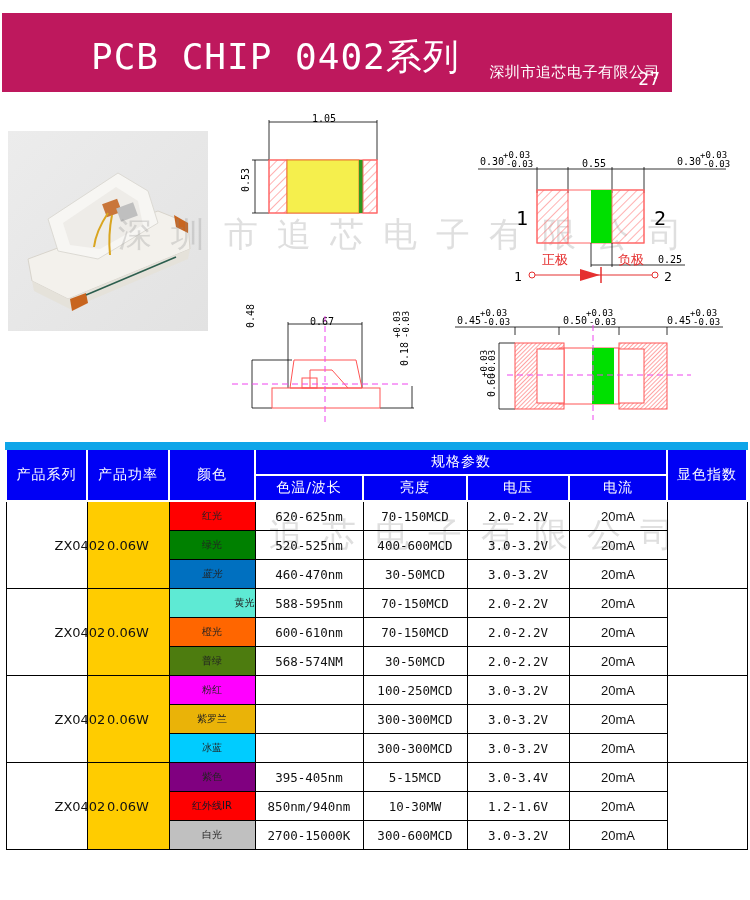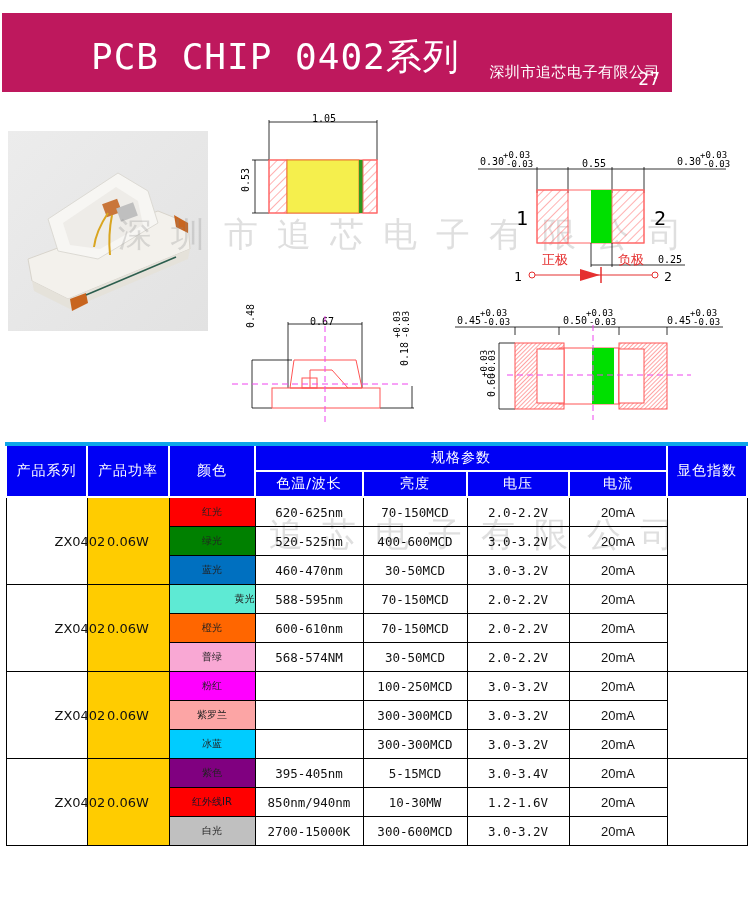--- a/index.html
+++ b/index.html
@@ -7,21 +7,21 @@
   .banner{position:absolute;left:2px;top:13px;width:670px;height:79px;background:#be185d;}
   .banner .title{position:absolute;left:89px;top:20px;font-family:"DejaVu Sans Mono","Liberation Mono",monospace;font-size:36px;color:#fff;letter-spacing:1px;}
   .banner .page{position:absolute;right:12px;top:8px;font-size:17px;color:#fff;margin-top:48px;}
   .banner .company{position:absolute;right:12px;top:50px;font-size:15px;color:#fff;letter-spacing:0.5px;}
 
   .photo{position:absolute;left:8px;top:131px;width:200px;height:200px;background:linear-gradient(135deg,#ececec,#e2e2e2);}
   .wm{position:absolute;color:rgba(140,140,140,0.28);font-size:34px;letter-spacing:19px;white-space:nowrap;font-family:"DejaVu Sans",sans-serif;pointer-events:none;}
   .drawing{position:absolute;}
   svg text{font-family:"DejaVu Sans Mono","Liberation Mono",monospace;}
 
-  table.spec{position:absolute;left:5px;top:442px;border-collapse:collapse;table-layout:fixed;width:741px;border-top:4px solid #0ea5e9;}
+  table.spec{position:absolute;left:5px;top:442px;border-collapse:collapse;table-layout:fixed;width:741px;border-top:8px solid #0ea5e9;}
   table.spec th{background:#0000f5;color:#fff;font-weight:normal;font-size:14px;border:2px solid #fff;letter-spacing:1px;height:24px;padding:0;}
   table.spec td{border:1.5px solid #000;height:28px;padding:0;text-align:center;font-size:12.5px;color:#111;font-family:"DejaVu Sans Mono","Liberation Mono",monospace;}
   table.spec td.series{font-family:"DejaVu Sans","Liberation Sans",sans-serif;font-size:13px;background:#fff;padding-left:48px;}
   table.spec td.power{background:#ffcc00;font-family:"DejaVu Sans","Liberation Sans",sans-serif;font-size:13px;}
   table.spec td.color{font-family:"DejaVu Sans",sans-serif;font-size:10px;}
   table.spec td.current{font-family:"Liberation Sans","DejaVu Sans",sans-serif;font-size:13px;}
 </style>
 </head>
 <body>
 
@@ -217,21 +217,21 @@
         <td rowspan="3"></td>
       </tr>
       <tr>
         <td class="color" style="background: rgb(0, 128, 0); color: rgb(34, 34, 34);">绿光</td>
         <td>520-525nm</td>
         <td>400-600MCD</td>
         <td>3.0-3.2V</td>
         <td class="current">20mA</td>
       </tr>
       <tr>
-        <td class="color" style="background: rgb(0, 112, 192); color: rgb(34, 34, 34);">蓝光</td>
+        <td class="color" style="background: rgb(0, 112, 192); color: rgb(34, 34, 34); font-style: italic;">蓝光</td>
         <td>460-470nm</td>
         <td>30-50MCD</td>
         <td>3.0-3.2V</td>
         <td class="current">20mA</td>
       </tr>
       <tr>
         <td class="series" rowspan="3">ZX0402</td>
         <td class="power" rowspan="3">0.06W</td>
         <td class="color" style="background: #5eead4; color: rgb(34, 34, 34); text-align: right;">黄光</td>
         <td>588-595nm</td>
@@ -241,38 +241,38 @@
         <td rowspan="3"></td>
       </tr>
       <tr>
         <td class="color" style="background: rgb(255, 102, 0); color: rgb(34, 34, 34);">橙光</td>
         <td>600-610nm</td>
         <td>70-150MCD</td>
         <td>2.0-2.2V</td>
         <td class="current">20mA</td>
       </tr>
       <tr>
-        <td class="color" style="background: #f9a8d4; color: rgb(34, 34, 34);">普绿</td>
+        <td class="color" style="background: #4d7c0f; color: rgb(34, 34, 34);">普绿</td>
         <td>568-574NM</td>
         <td>30-50MCD</td>
         <td>2.0-2.2V</td>
         <td class="current">20mA</td>
       </tr>
       <tr>
         <td class="series" rowspan="3">ZX0402</td>
         <td class="power" rowspan="3">0.06W</td>
         <td class="color" style="background: rgb(255, 0, 255); color: rgb(34, 34, 34);">粉红</td>
         <td></td>
         <td>100-250MCD</td>
         <td>3.0-3.2V</td>
         <td class="current">20mA</td>
         <td rowspan="3"></td>
       </tr>
       <tr>
-        <td class="color" style="background: #fca5a5; color: rgb(34, 34, 34);">紫罗兰</td>
+        <td class="color" style="background: #eab308; color: rgb(34, 34, 34);">紫罗兰</td>
         <td></td>
         <td>300-300MCD</td>
         <td>3.0-3.2V</td>
         <td class="current">20mA</td>
       </tr>
       <tr>
         <td class="color" style="background: rgb(0, 204, 255); color: rgb(34, 34, 34);">冰蓝</td>
         <td></td>
         <td>300-300MCD</td>
         <td>3.0-3.2V</td>

